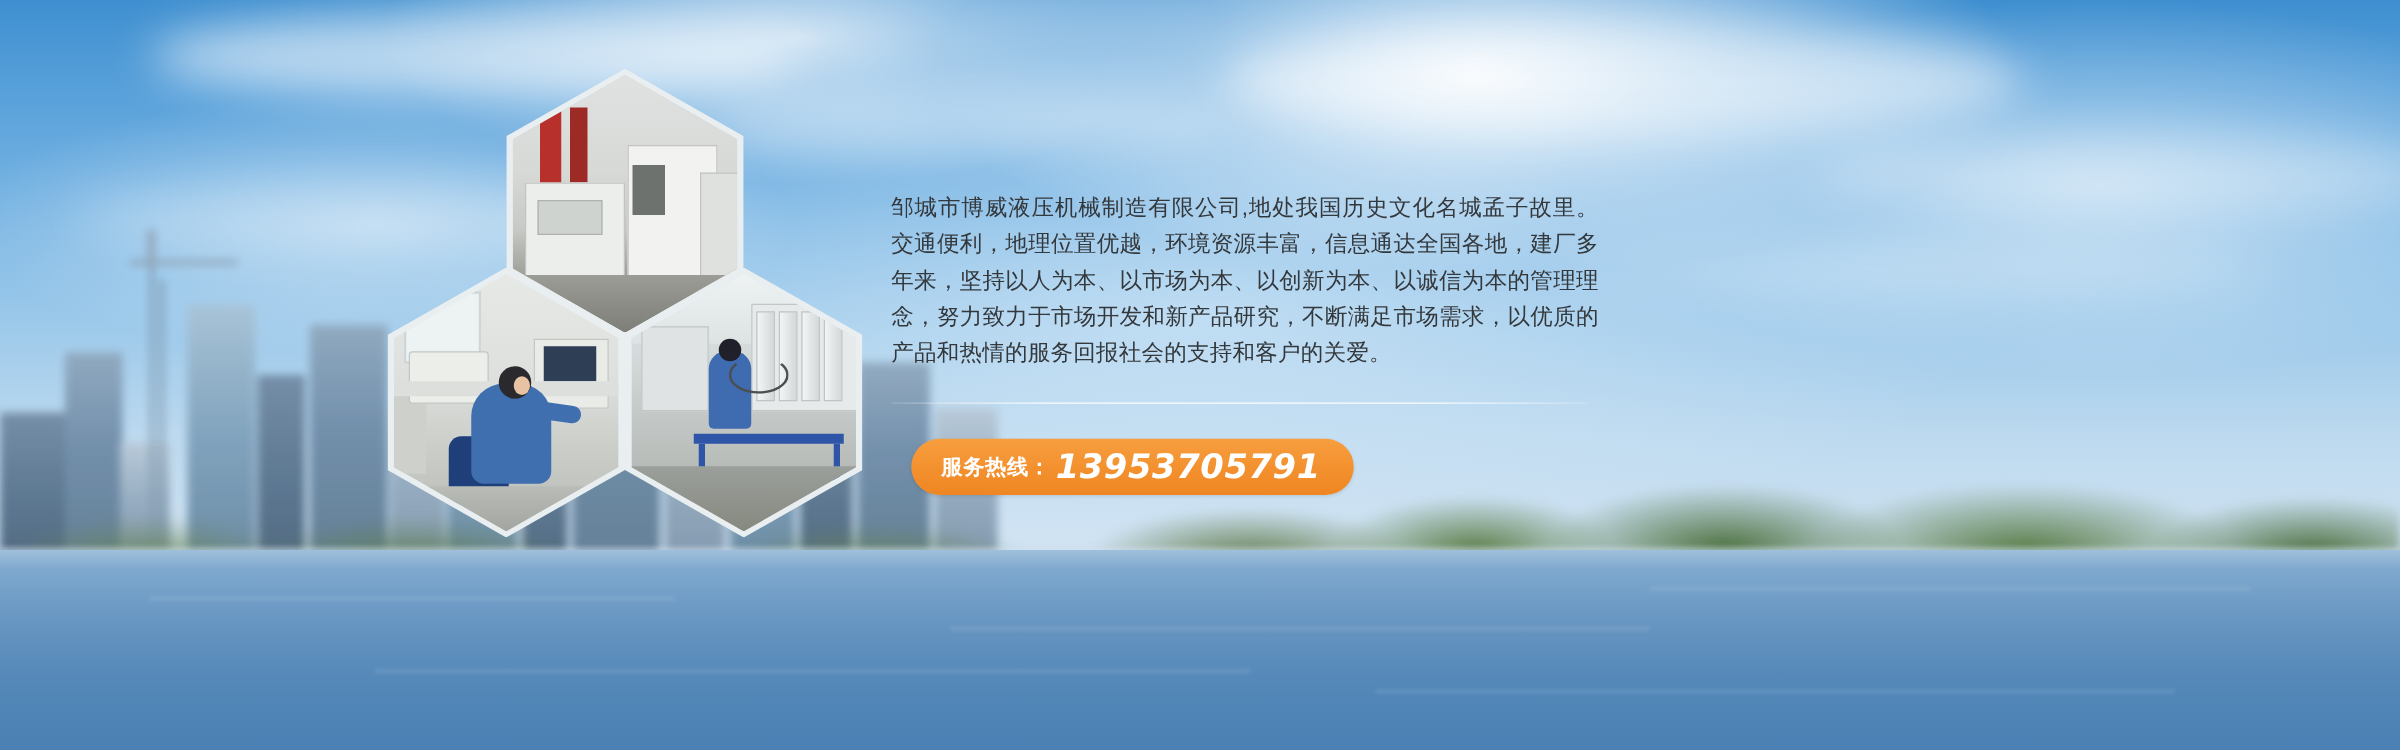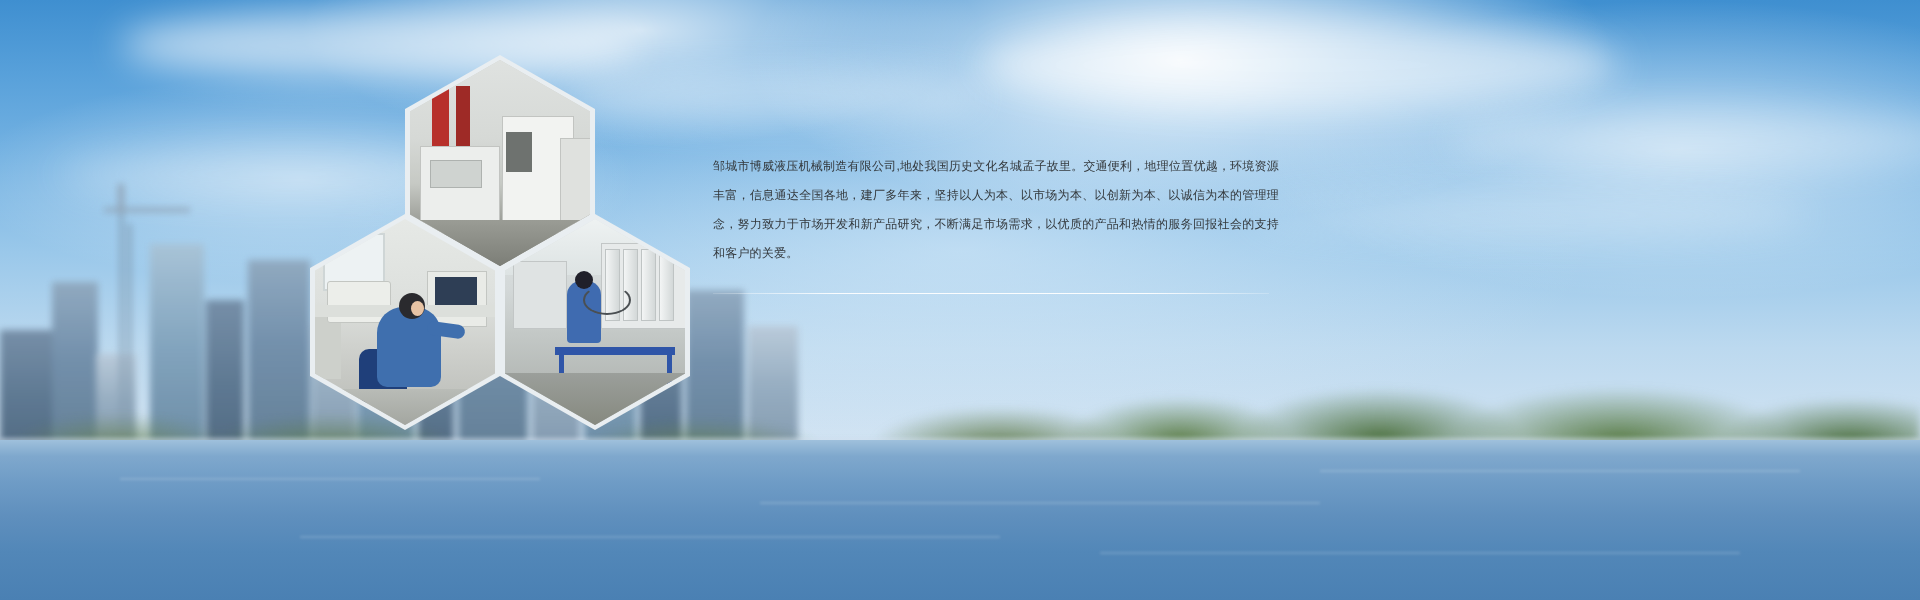--- a/index.html
+++ b/index.html
@@ -151,21 +151,21 @@
     paint-order:stroke fill;
     text-shadow:0 1px 2px rgba(255,255,255,.9);
     margin:0;
   }
   .title .t-blue{color:#1c4f9c;}
   .title .t-red{color:#cf1a1a;}
 
   .para{
     margin:44px 0 0 0;
     width:566px;
-    font-size:12px;
+    font-size:18px;
     line-height:29px;
     color:#33383c;
     text-align:justify;
     letter-spacing:.2px;
   }
   .para p{margin:0;}
 
   .divider{
     margin-top:25px;
     width:556px;height:1px;
@@ -297,16 +297,20 @@
 
   <div class="content">
 
 
     <div class="para">
       <p>邹城市博威液压机械制造有限公司,地处我国历史文化名城孟子故里。交通便利，地理位置优越，环境资源丰富，信息通达全国各地，建厂多年来，坚持以人为本、以市场为本、以创新为本、以诚信为本的管理理念，努力致力于市场开发和新产品研究，不断满足市场需求，以优质的产品和热情的服务回报社会的支持和客户的关爱。</p>
     </div>
 
     <div class="divider"></div>
 
+    <div class="hotline">
+      <span class="label">服务热线：</span>
+      <span class="number">13953705791</span>
+    </div>
 
   </div>
 
 </div>
 
 </body></html>

